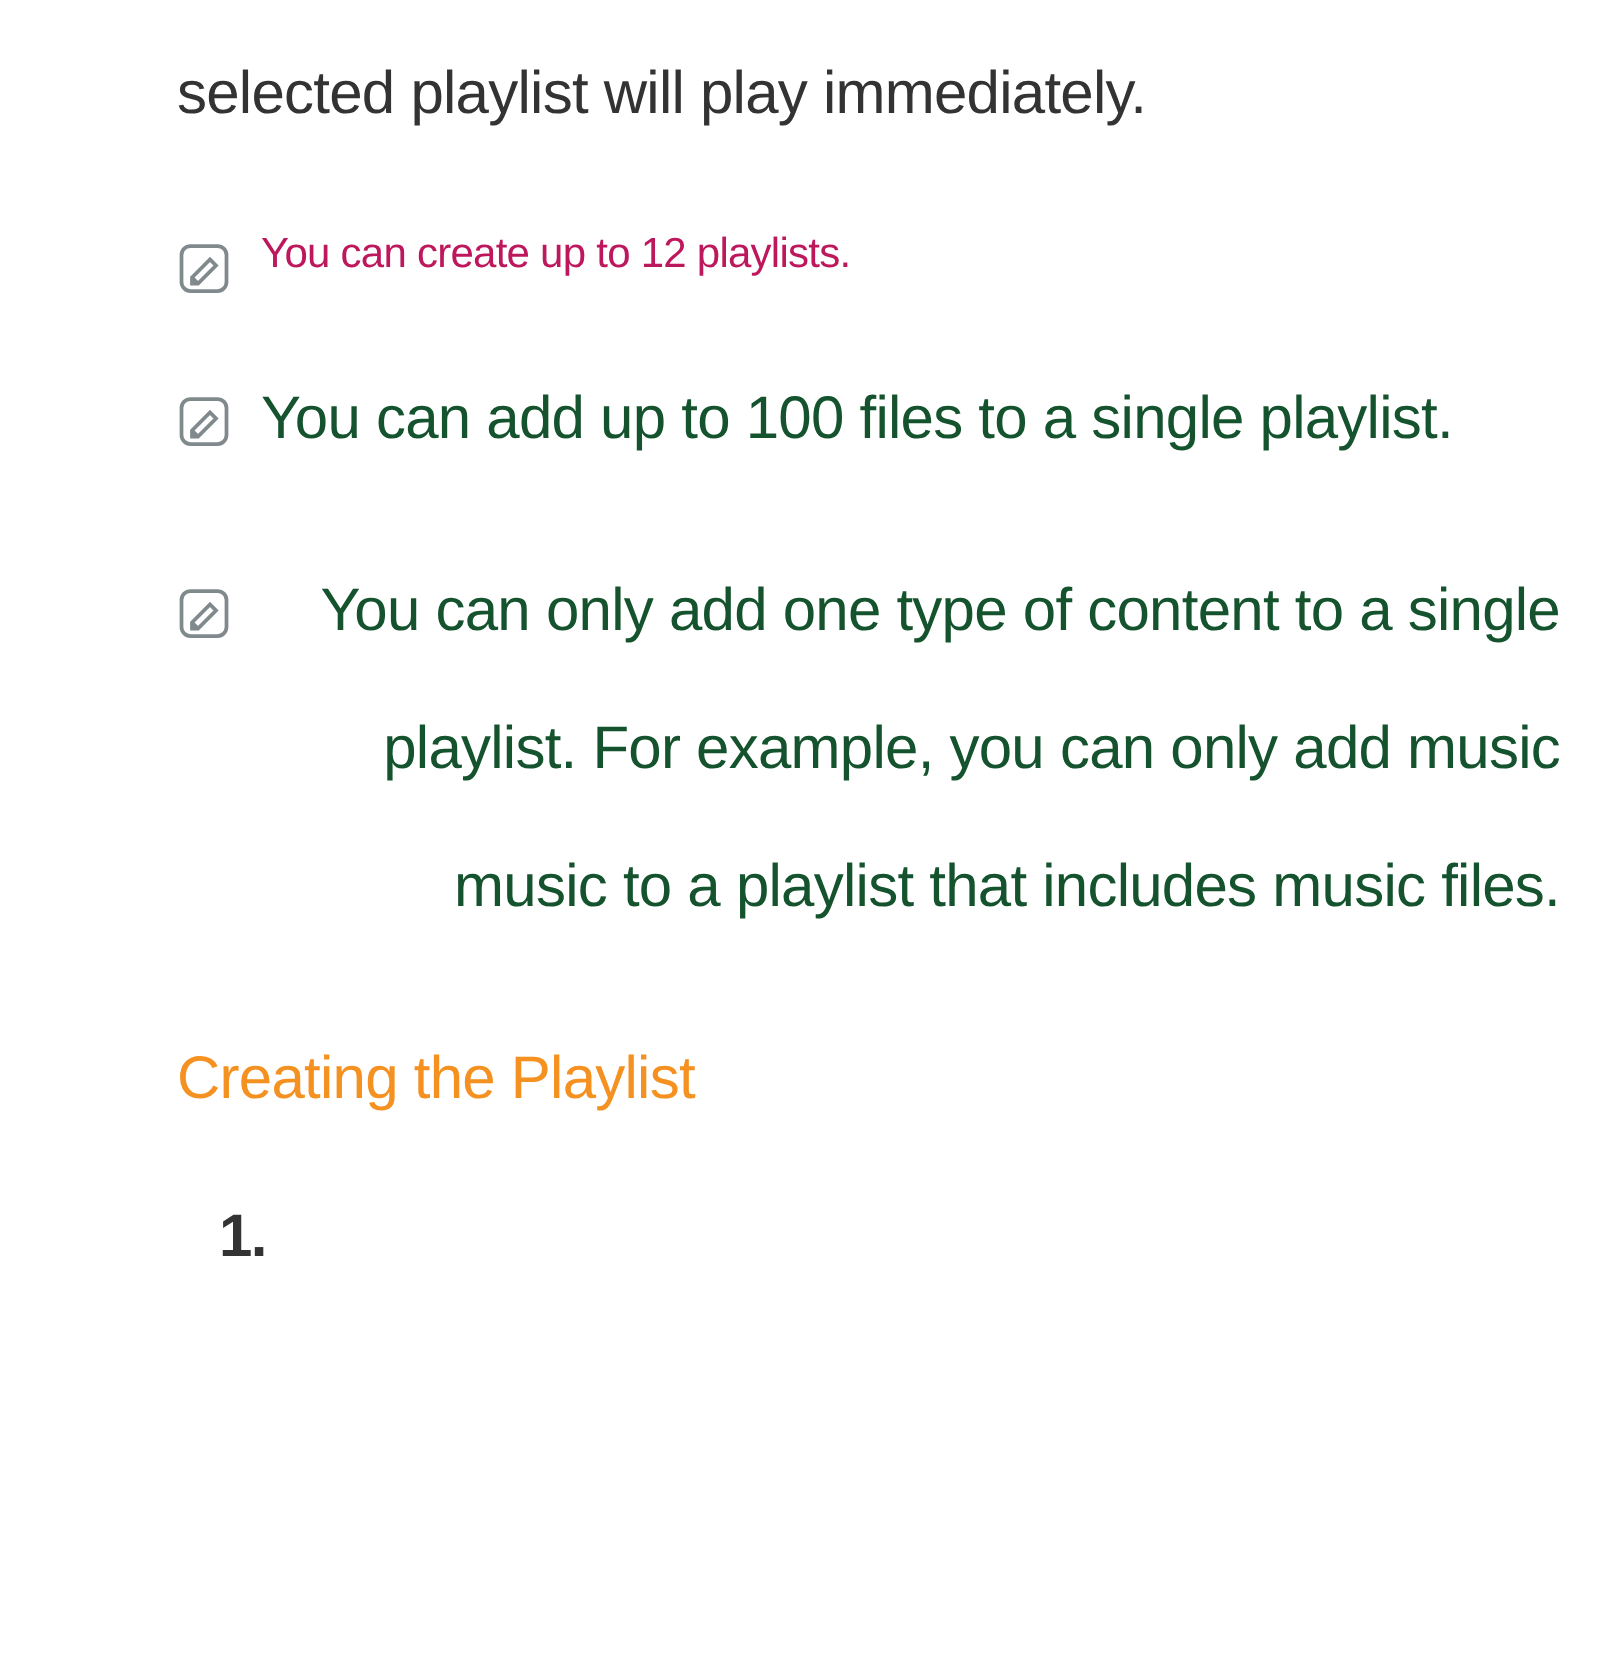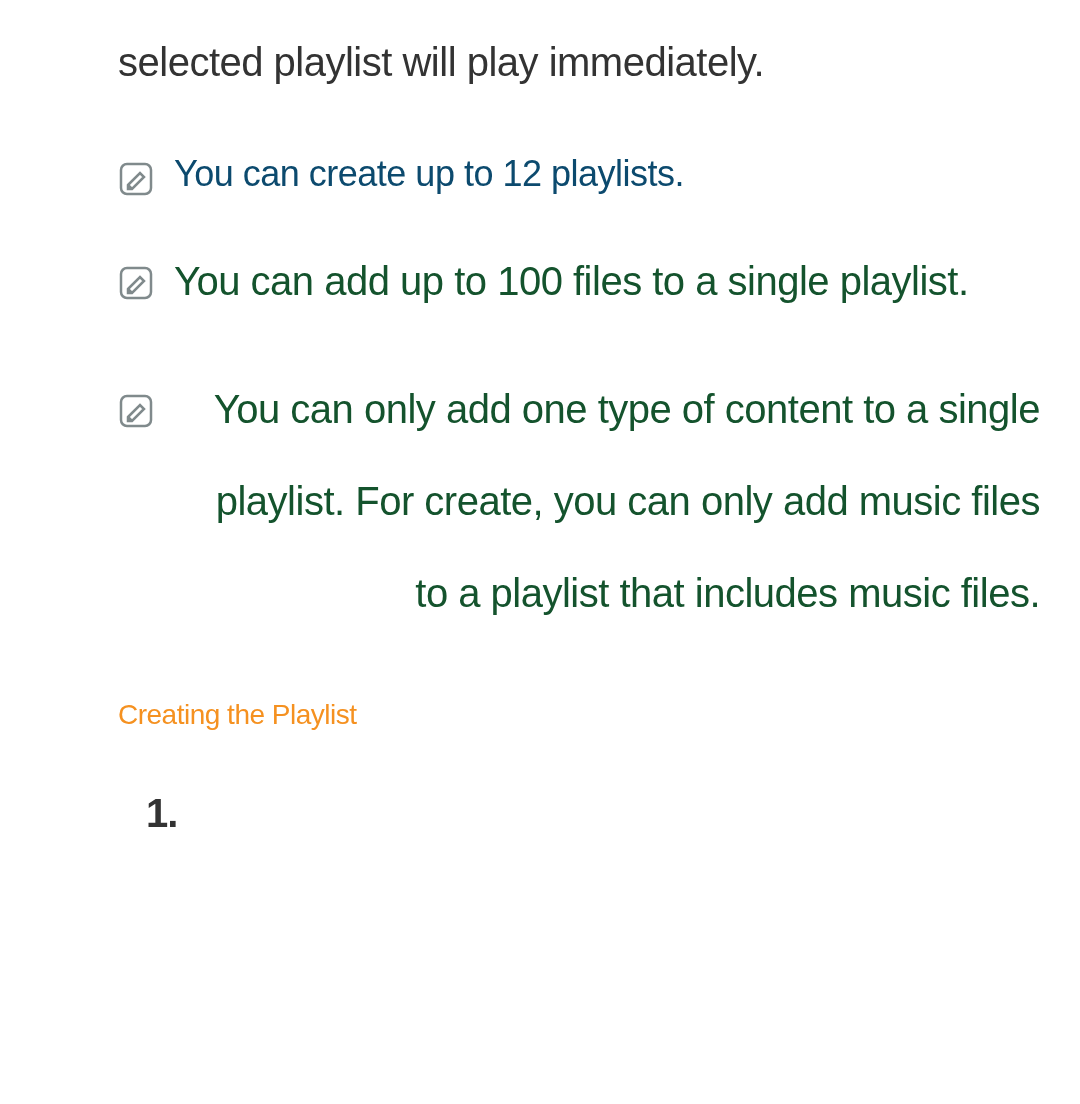--- a/index.html
+++ b/index.html
@@ -41,28 +41,28 @@
     }
     .note-text {
       font-size: 40px;
       color: #14532d;
       line-height: 2.3;
       letter-spacing: -0.5px;
       margin-top: -24px;
       text-align: right;
     }
     .note-text-tight {
-      font-size: 36px;
-      color: #0c4a6e;
+      font-size: 28px;
+      color: #be185d;
       line-height: 1.4;
       letter-spacing: -0.5px;
       margin-top: -6px;
     }
     .section-heading {
-      font-size: 28px;
+      font-size: 40px;
       color: #f59120;
       margin-left: 78px;
       margin-top: 30px;
       margin-bottom: 60px;
       letter-spacing: -0.5px;
     }
     .step-item {
       display: flex;
       align-items: flex-start;
       padding-left: 106px;
@@ -117,20 +117,20 @@
 </div>
 
 <div class="note-item">
   <div class="note-icon">
     <svg viewBox="0 0 36 36" fill="none" stroke="#808a8c" stroke-width="2.5">
       <rect x="3" y="3" width="30" height="30" rx="6"></rect>
       <path d="M 10 24 L 22 12 L 26 16 L 14 28 L 10 28 Z" fill="none"></path>
       <line x1="10" y1="24" x2="14" y2="28"></line>
     </svg>
   </div>
-  <div class="note-text">You can only add one type of content to a single playlist. For create, you can only add music files to a playlist that includes music files.</div>
+  <div class="note-text">You can only add one type of content to a single playlist. For example, you can only add music music to a playlist that includes music files.</div>
 </div>
 
 <div class="section-heading">Creating the Playlist</div>
 
 <div class="step-item">
   <span class="step-number">1.</span>
 </div>
 
 </body></html>

